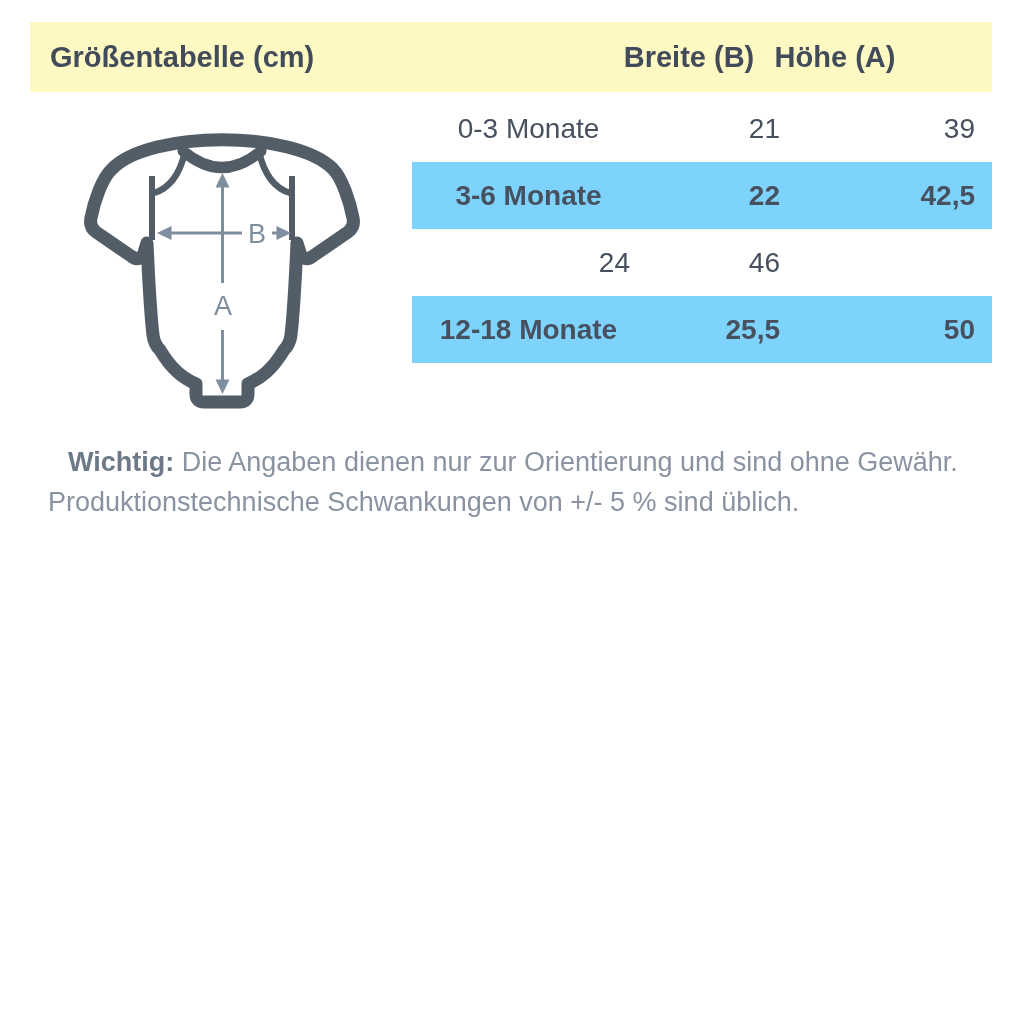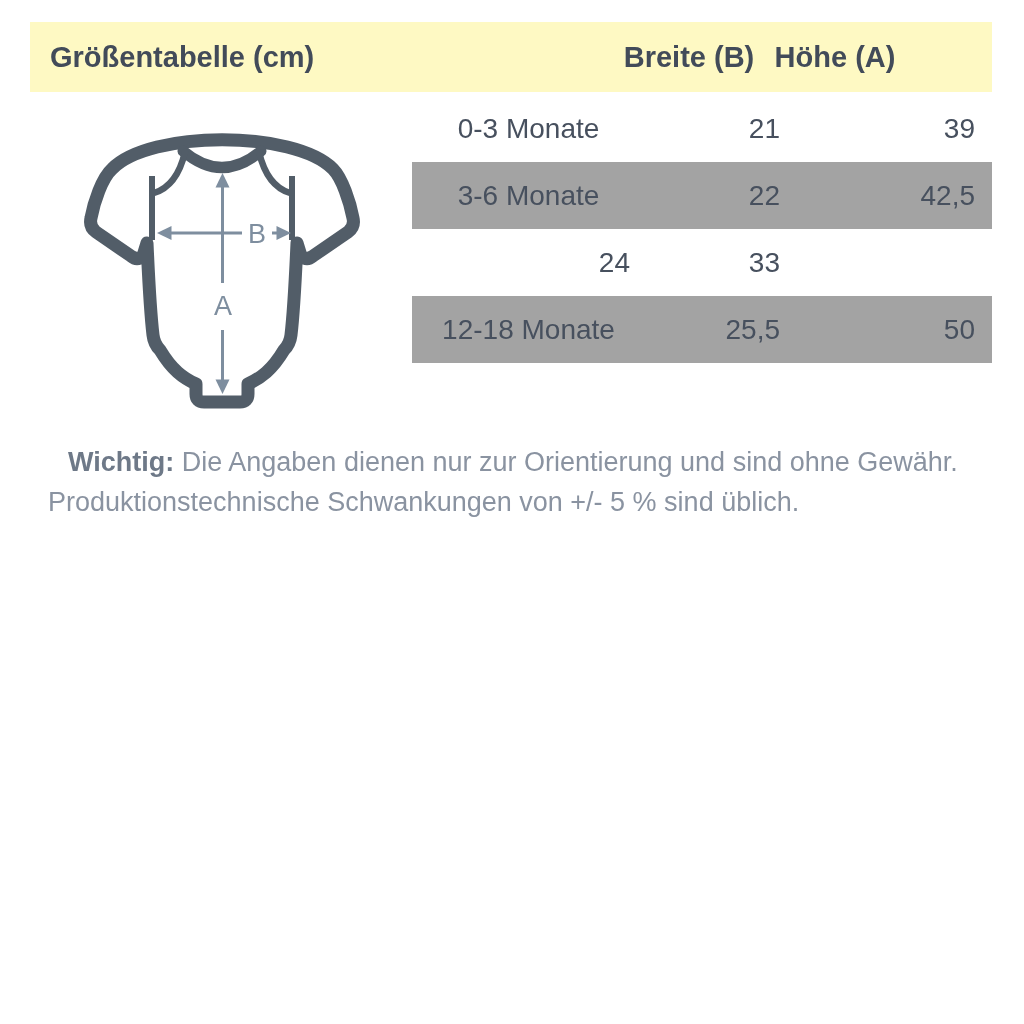--- a/index.html
+++ b/index.html
@@ -31,21 +31,21 @@
   
   .size-table{
     position:absolute;left:412px;top:95px;width:580px;
   }
   .size-row{
     display:grid;
     grid-template-columns:218px 150px 195px;
     height:67px;align-items:center;
     font-size:28px;color:#47505e;
   }
-  .size-row.striped{background:#a3a3a3;}
+  .size-row.striped{background:#7dd3fc;font-weight:bold;}
   .size-row .label{padding-left:15px;text-align:center;}
   .size-row .val{text-align:right;}
   
   .diagram-svg{position:absolute;left:0;top:0;pointer-events:none;}
   .diagram-letter{
     font-family:"Liberation Sans", sans-serif;
     font-size:27px;fill:#7e8e9f;
   }
   
   .note{
@@ -71,21 +71,21 @@
       <div class="val">21</div>
       <div class="val">39</div>
     </div>
     <div class="size-row striped">
       <div class="label">3-6 Monate</div>
       <div class="val">22</div>
       <div class="val">42,5</div>
     </div>
     <div class="size-row">
       <div class="val">24</div>
-      <div class="val">33</div>
+      <div class="val">46</div>
     </div>
     <div class="size-row striped">
       <div class="label">12-18 Monate</div>
       <div class="val">25,5</div>
       <div class="val">50</div>
     </div>
   </div>
 
   <svg class="diagram-svg" width="1024" height="1024" viewBox="0 0 1024 1024">
 

